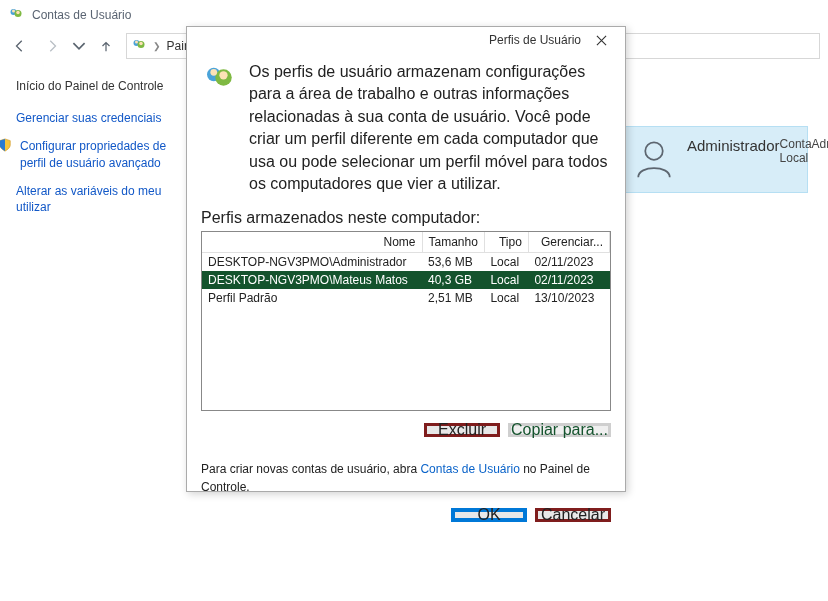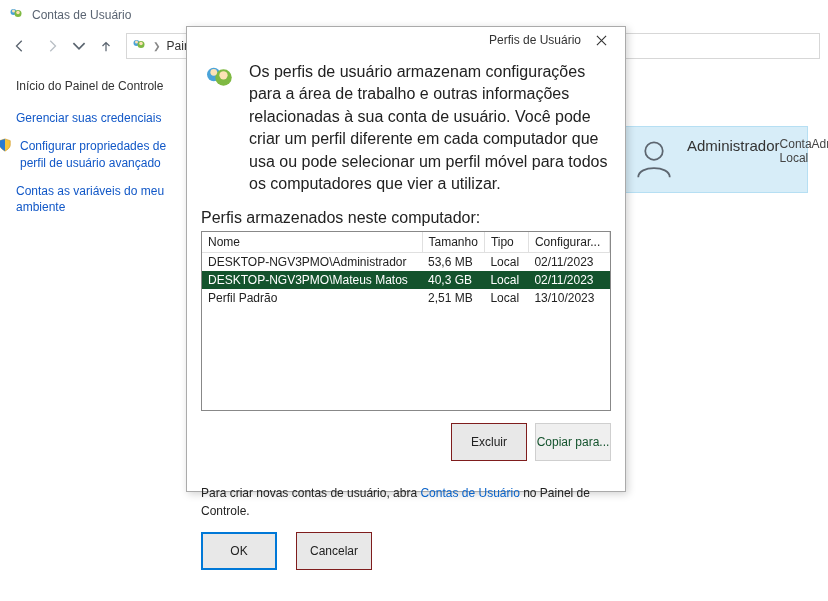--- a/index.html
+++ b/index.html
@@ -42,36 +42,36 @@
     .dlg-close svg { width: 11px; height: 11px; }
     .dlg-body { padding: 8px 14px 12px 14px; flex: 1; display: flex; flex-direction: column; }
 
     .descrow { display: flex; gap: 12px; margin-bottom: 14px; }
     .descrow .dicon svg { width: 36px; height: 36px; flex-shrink: 0; }
     .descrow .desc { font-size: 16px; color: #222; line-height: 1.4; }
 
     .tbl-label { font-size: 16px; color: #222; margin-bottom: 4px; }
     .tbl { border: 1px solid #888; height: 180px; background: #fff; }
     .tbl table { width: 100%; border-collapse: collapse; font-size: 12px; }
-    .tbl th { text-align: left; font-weight: normal; padding: 3px 6px; border-right: 1px solid #e0e0e0; border-bottom: 1px solid #e0e0e0; background: #fff; color: #222; }
+    .tbl th { text-align: right; font-weight: normal; padding: 3px 6px; border-right: 1px solid #e0e0e0; border-bottom: 1px solid #e0e0e0; background: #fff; color: #222; }
     .tbl td { padding: 2px 6px; color: #222; }
     .tbl tr.sel td { background: #14532d; color: #fff; }
     .tbl th.c-name { width: 220px; }
     .tbl th.c-size { width: 60px; }
     .tbl th.c-type { width: 44px; }
 
     .rowbtns { display: flex; justify-content: flex-end; gap: 8px; margin-top: 12px; }
-    .btn { min-width: 76px; height: 38px; border: 1px solid #7f1d1d; background: #e8e8e8; font-size: 12px; color: #222; display: flex; align-items: center; justify-content: center; cursor: pointer; }
+    .btn { min-width: 76px; height: 14px; border: 3px solid #7f1d1d; background: #e8e8e8; font-size: 16px; color: #222; display: flex; align-items: center; justify-content: center; cursor: pointer; }
     .btn.disabled { color: #14532d; background: #efefef; border-color: #cfcfcf; cursor: default; }
     .btn.default { border-color: #0078d7; box-shadow: inset 0 0 0 1px #0078d7; }
 
     .linkline { margin-top: 24px; font-size: 12px; color: #222; line-height: 1.45; }
     .linkline a { color: #0a63c9; text-decoration: none; }
 
-    .dlg-footer { display: flex; justify-content: flex-start; gap: 19px; margin-top: auto; padding-top: 12px; }
+    .dlg-footer { display: flex; justify-content: flex-end; gap: 8px; margin-top: auto; padding-top: 12px; }
 
   </style>
 </head>
 <body>
 
 <div class="titlebar">
   <span class="app-icon">
     <svg viewBox="0 0 32 32">
         <circle cx="11" cy="12" r="6" fill="#4aa3d9"></circle>
         <circle cx="20" cy="15" r="7" fill="#7fb942"></circle>
@@ -123,21 +123,21 @@
     <a>Gerenciar suas credenciais</a>
     <div class="shield-item">
       <span>
         <svg viewBox="0 0 16 16">
             <path d="M8 1 L14 3 V8 C14 12 8 15 8 15 C8 15 2 12 2 8 V3 Z" fill="#f7c53b" stroke="#c78a12" stroke-width="0.6"></path>
             <path d="M8 1 L8 15 C8 15 2 12 2 8 V3 Z" fill="#2a7bd1"></path>
           </svg>
       </span>
       <a>Configurar propriedades de perfil de usuário avançado</a>
     </div>
-    <a>Contas as variáveis do meu ambiente</a>
+    <a>Alterar as variáveis do meu utilizar</a>
   </div>
   <div class="rightcol">
     <div class="acct-tile">
       <span class="avatar">
         <svg viewBox="0 0 48 48">
             <circle cx="24" cy="16" r="10" fill="none" stroke="#5d6670" stroke-width="2"></circle>
             <path d="M6 46 C6 32 42 32 42 46" fill="none" stroke="#5d6670" stroke-width="2"></path>
           </svg>
       </span>
       <div class="meta">
@@ -172,21 +172,21 @@
     </div>
 
     <div class="tbl-label">Perfis armazenados neste computador:</div>
     <div class="tbl">
       <table>
         <thead>
           <tr>
             <th class="c-name">Nome</th>
             <th class="c-size">Tamanho</th>
             <th class="c-type">Tipo</th>
-            <th>Configurar...</th>
+            <th>Gerenciar...</th>
           </tr>
         </thead>
         <tbody id="tbody">
             <tr>
               <td>DESKTOP-NGV3PMO\Administrador</td>
               <td>53,6 MB</td>
               <td>Local</td>
               <td>02/11/2023</td>
             </tr>
             <tr class="sel">

